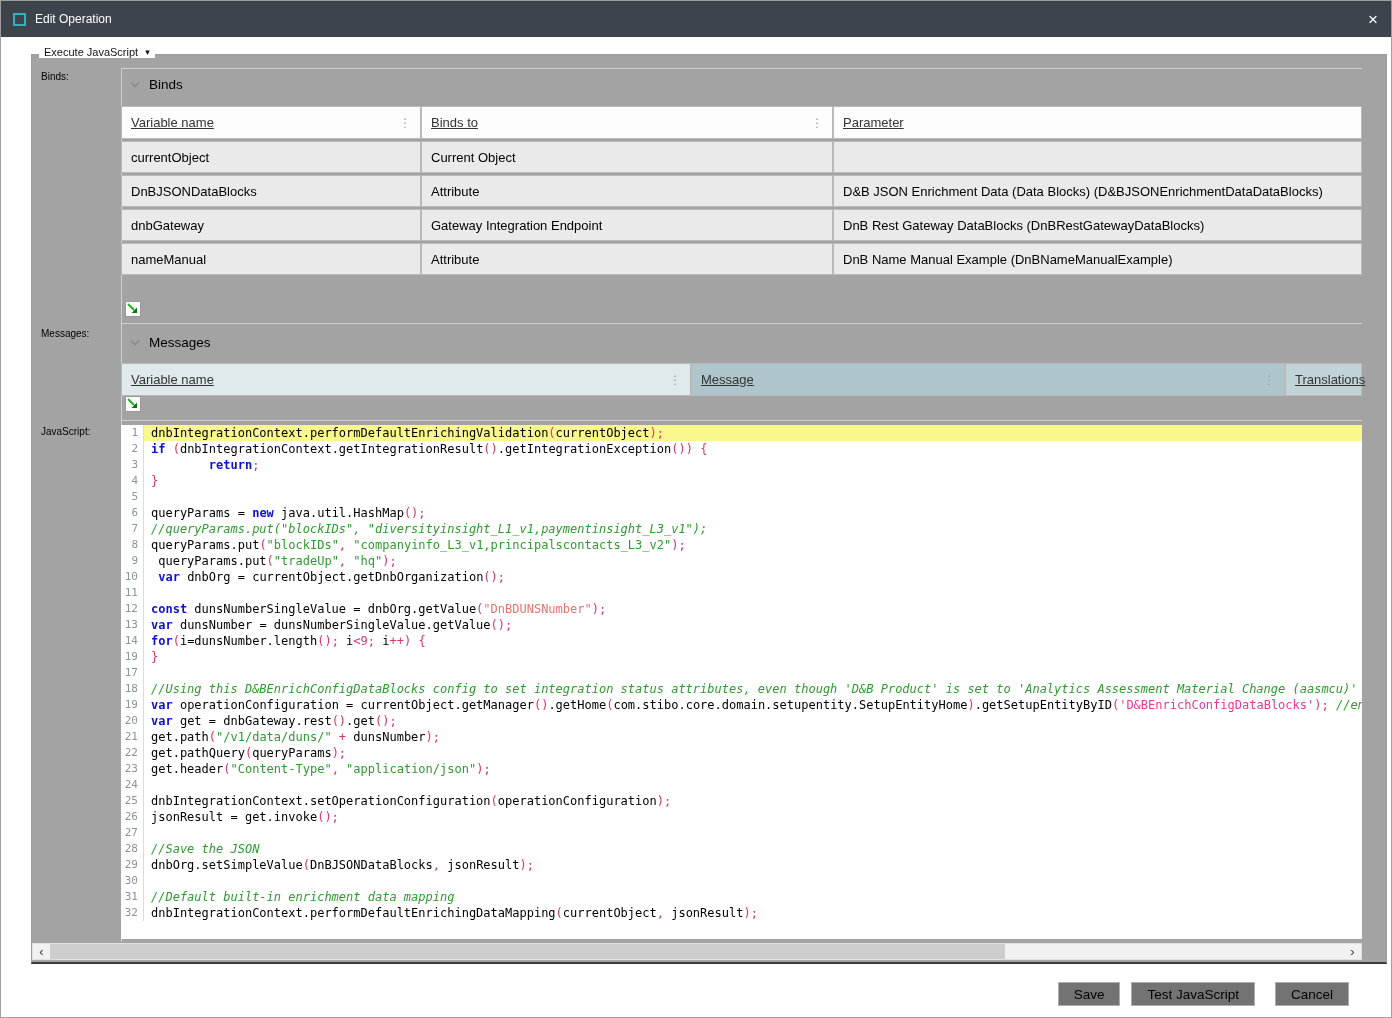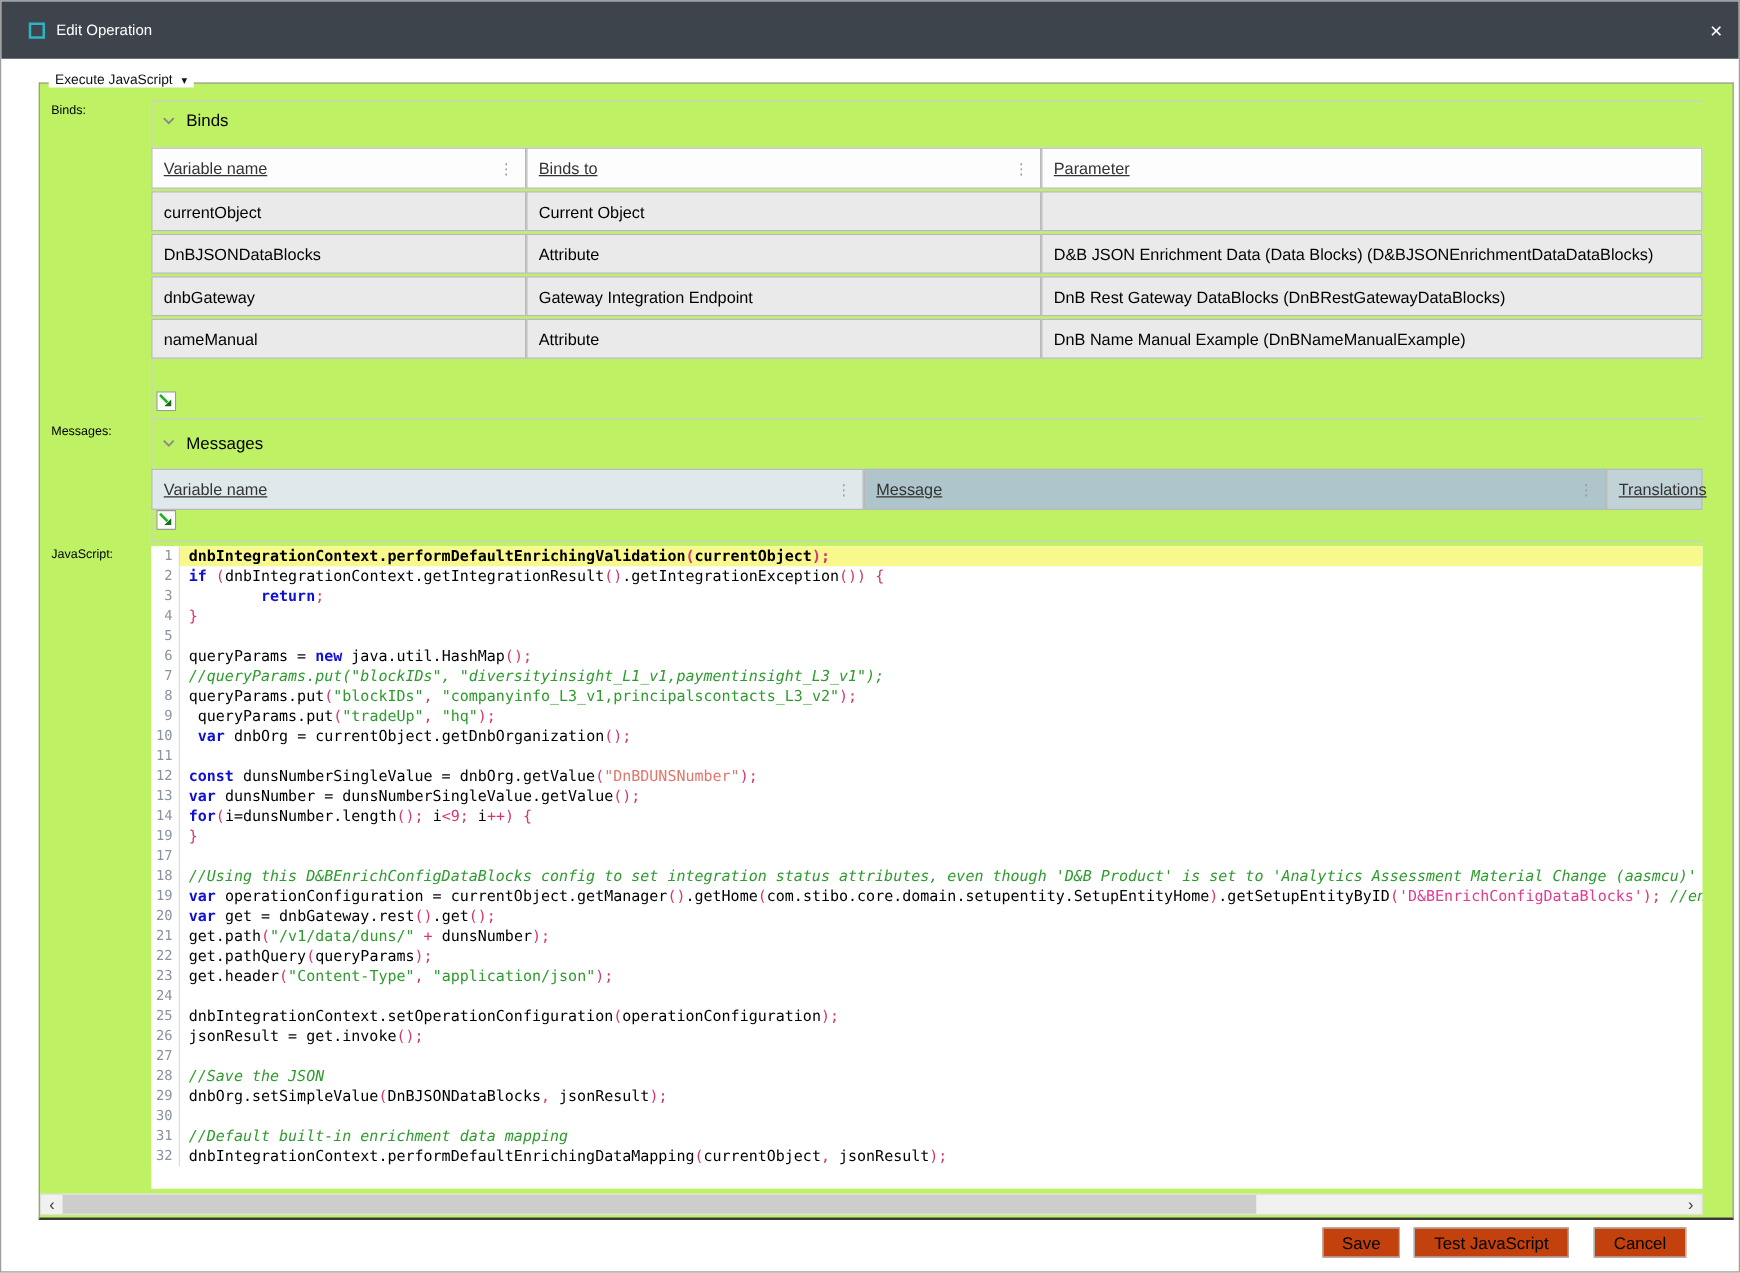--- a/index.html
+++ b/index.html
@@ -1,31 +1,31 @@
 <!DOCTYPE html>
 <html><head>
 <meta charset="utf-8">
 <style>
   * { margin:0; padding:0; box-sizing:border-box; }
   body { background:#cfcfcf; font-family:"Liberation Sans", sans-serif; }
   .window { position:relative; width:1392px; height:1018px; background:#fff;
             border:1px solid #a0a0a0; overflow:hidden; }
 
   
-  .titlebar { height:46px; background:#3d444c; display:flex; align-items:center;
-              padding-left:22px; }
+  .titlebar { height:36px; background:#3d444c; display:flex; align-items:center;
+              padding-left:12px; }
   .title-icon { width:13px; height:13px; border:2px solid #2fb2c4; background:#3d444c;
                 display:inline-block; }
   .title-text { color:#fff; font-size:12px; margin-left:9px; }
   .close { margin-left:auto; color:#fff; font-size:17px; line-height:29px;
            padding:0 13px; cursor:default; }
 
   
   .panel { position:absolute; left:30px; top:53px; width:1356px; height:910px;
-           border:1px solid #9c9c9c; border-bottom:2px solid #3a3a3a; background:#bef264;margin-top:12px; }
+           border:1px solid #9c9c9c; border-bottom:2px solid #3a3a3a; background:#a3a3a3; }
   .legend { position:absolute; top:-9px; left:7px; background:#fff; padding:0 5px;
             font-size:11px; color:#111; display:flex; align-items:center; gap:7px; }
   .legend .caret { font-size:9px; color:#111; }
 
   .v-div { position:absolute; left:89px; top:13px; width:1px; height:874px; background:#cfcfcf; }
   .h-div { position:absolute; left:89px; width:1241px; height:1px; background:#cfcfcf; }
 
   .rowlabel { position:absolute; left:9px; font-size:10px; color:#000; }
 
   .sec-head { position:absolute; display:flex; align-items:center; gap:8px; }
@@ -42,41 +42,41 @@
 
   .tool-icon { position:absolute; width:16px; height:16px; cursor:pointer; }
 
   
   .editor { position:absolute; left:89px; top:370px; width:1241px; height:514px;
             overflow:hidden; font-family:"DejaVu Sans Mono", monospace; background:#fff; }
   .code-line { display:flex; height:16px; line-height:16px; }
   .ln { flex:none; width:23px; text-align:right; padding-right:5px; font-size:11px;
         color:#8b93a0; border-right:1px solid #dcdcdc; background:#fff; }
   .cd { flex:1; white-space:pre; font-size:12px; padding-left:7px; color:#000; }
-  .code-line.hl .cd { background:#f8f88c;font-weight:bold; }
+  .code-line.hl .cd { background:#f8f88c; }
   .tk-t  { color:#000; }
   .tk-k  { color:#0f10d0; font-weight:bold; }
   .tk-p  { color:#d63571; }
   .tk-n  { color:#d63571; }
   .tk-s  { color:#2e9b2e; }
   .tk-c  { color:#2e9b2e; font-style:italic; }
   .tk-id { color:#e4756b; }
   .tk-s2 { color:#e43a93; }
 
   
   .scrollbar { position:absolute; left:0; top:888px; width:1330px; height:17px;
                display:flex; background:#f1f1f1; border:1px solid #e0e0e0; }
   .sb-arrow { flex:none; width:17px; display:flex; align-items:center; justify-content:center;
               font-size:13px; color:#3a3a3a; background:#f1f1f1; }
   .sb-track { flex:1; position:relative; background:#f1f1f1; }
   .sb-thumb { position:absolute; left:0; top:0; height:100%; width:955px; background:#cdcdcd; }
 
   
   .btn-row { position:absolute; top:981px; right:42px; display:flex; }
-  .btn { background:#c2410c; border:1px solid #adadad; font-family:"Liberation Sans", sans-serif;
+  .btn { background:#737373; border:1px solid #adadad; font-family:"Liberation Sans", sans-serif;
          font-size:13.5px; color:#000; height:24px; padding:0 15px; margin-left:11px; }
   .btn.cancel { margin-left:20px; }
 </style>
 </head>
 <body>
 
 <div class="window">
 
   <div class="titlebar">
     <span class="title-icon"></span>

